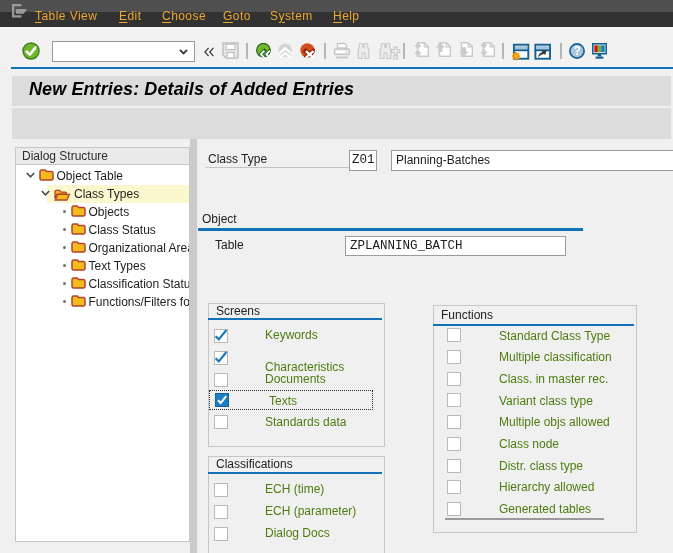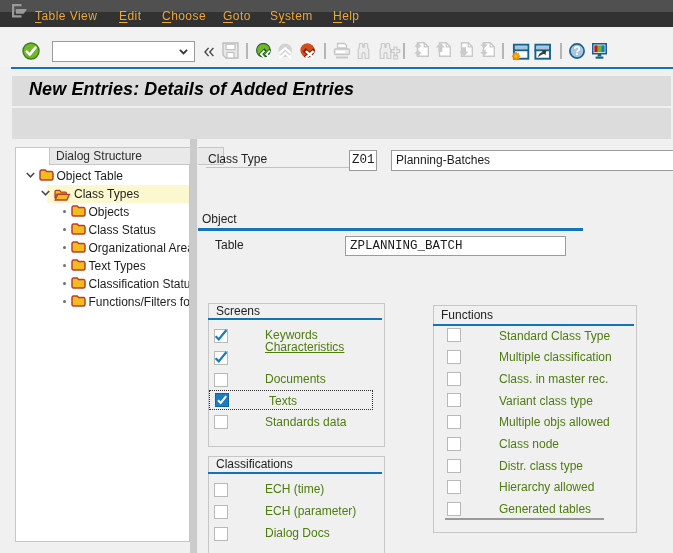--- a/index.html
+++ b/index.html
@@ -16,21 +16,21 @@
   #combo{left:52px;top:41px;width:141px;height:19px;background:#fff;border:1px solid #9a9a9a;}
   .tsep{position:absolute;top:43px;width:2px;height:16px;background:#b6b6b6;}
   
   #brule{left:11px;top:66.5px;width:662px;height:2px;background:#1274b8;}
   #band1{left:12px;top:76px;width:659px;height:29.5px;background:#dcdcdc;}
   #band2{left:12px;top:107.5px;width:659px;height:31.5px;background:#dcdcdc;}
   #title{left:29px;top:79px;font-size:18px;letter-spacing:0.1px;font-weight:bold;font-style:italic;color:#000;}
   
   #panel{left:15px;top:147px;width:175px;height:395px;background:#fff;border:1px solid #c6c6c6;box-sizing:border-box;}
   #phead{left:15px;top:147px;width:175px;height:18px;background:#e9e9e9;border:1px solid #c6c6c6;box-sizing:border-box;
-         font-size:12px;color:#2e2e2e;line-height:17px;padding-left:6px;margin-left:34px;}
+         font-size:12px;color:#2e2e2e;line-height:17px;padding-left:6px;}
   .trow{position:absolute;height:18px;font-size:12px;color:#1d1d1d;line-height:18px;white-space:pre;}
   #hlrow{left:47px;top:184.5px;width:142px;height:18.5px;background:#fbf7cf;}
   #divider{left:190px;top:139px;width:7.5px;height:414px;background:#cbcbcb;border-right:1.5px solid #ececec;box-sizing:border-box;}
   
   .lbl{position:absolute;font-size:12px;color:#222222;white-space:pre;}
   .inp{position:absolute;background:#fff;border:1px solid #9b9b9b;box-sizing:border-box;font-size:12px;color:#1c1c1c;}
   .mono{font-family:"Liberation Mono",monospace;font-size:12.5px;}
   .bluline{position:absolute;height:2px;background:#1274b8;}
   .gbox{position:absolute;border:1px solid #c6c6c6;background:transparent;box-sizing:border-box;}
   .cb{position:absolute;width:14px;height:14px;background:#fff;border:1px solid #b9b9b9;box-sizing:border-box;}
@@ -266,21 +266,21 @@
 <div class="cb" style="left:213.5px;top:328.5px;"></div>
 <svg class="chk" style="left:213px;top:326.5px;" viewBox="0 0 17 16">
     <path d="M2.6 9.2 L5.8 12.4 L13.4 3" fill="none" stroke="#1c79bd" stroke-width="2.2"></path>
   </svg>
 <div class="cbl" style="left:228px;top:327.5px;">Keywords</div>
 
 <div class="cb" style="left:213.5px;top:350.5px;"></div>
 <svg class="chk" style="left:213px;top:348.5px;" viewBox="0 0 17 16">
     <path d="M2.6 9.2 L5.8 12.4 L13.4 3" fill="none" stroke="#1c79bd" stroke-width="2.2"></path>
   </svg>
-<div class="cbl" style="left:228px;top:340px;text-decoration:underline;">Characteristics</div>
+<div class="cbl" style="left:228px;top:360px;">Characteristics</div>
 
 <div class="cb" style="left:213.5px;top:372.5px;"></div>
 <div class="cbl" style="left:228px;top:371.5px;">Documents</div>
 
 <div class="abs" style="left:208.5px;top:390px;width:164px;height:20px;border:1px dotted #2e2e2e;box-sizing:border-box;"></div>
 <div class="cb" style="left:214.5px;top:392.5px;background:#1d7dc2;border-color:#10659f;"></div>
 <svg class="chk" style="left:214.5px;top:392.5px;width:14px;height:14px;" viewBox="0 0 14 14">
     <path d="M3 7.3 L5.7 10 L11.2 3.2" fill="none" stroke="#fff" stroke-width="2"></path>
   </svg>
 <div class="cbl" style="left:232px;top:393.5px;">Texts</div>

